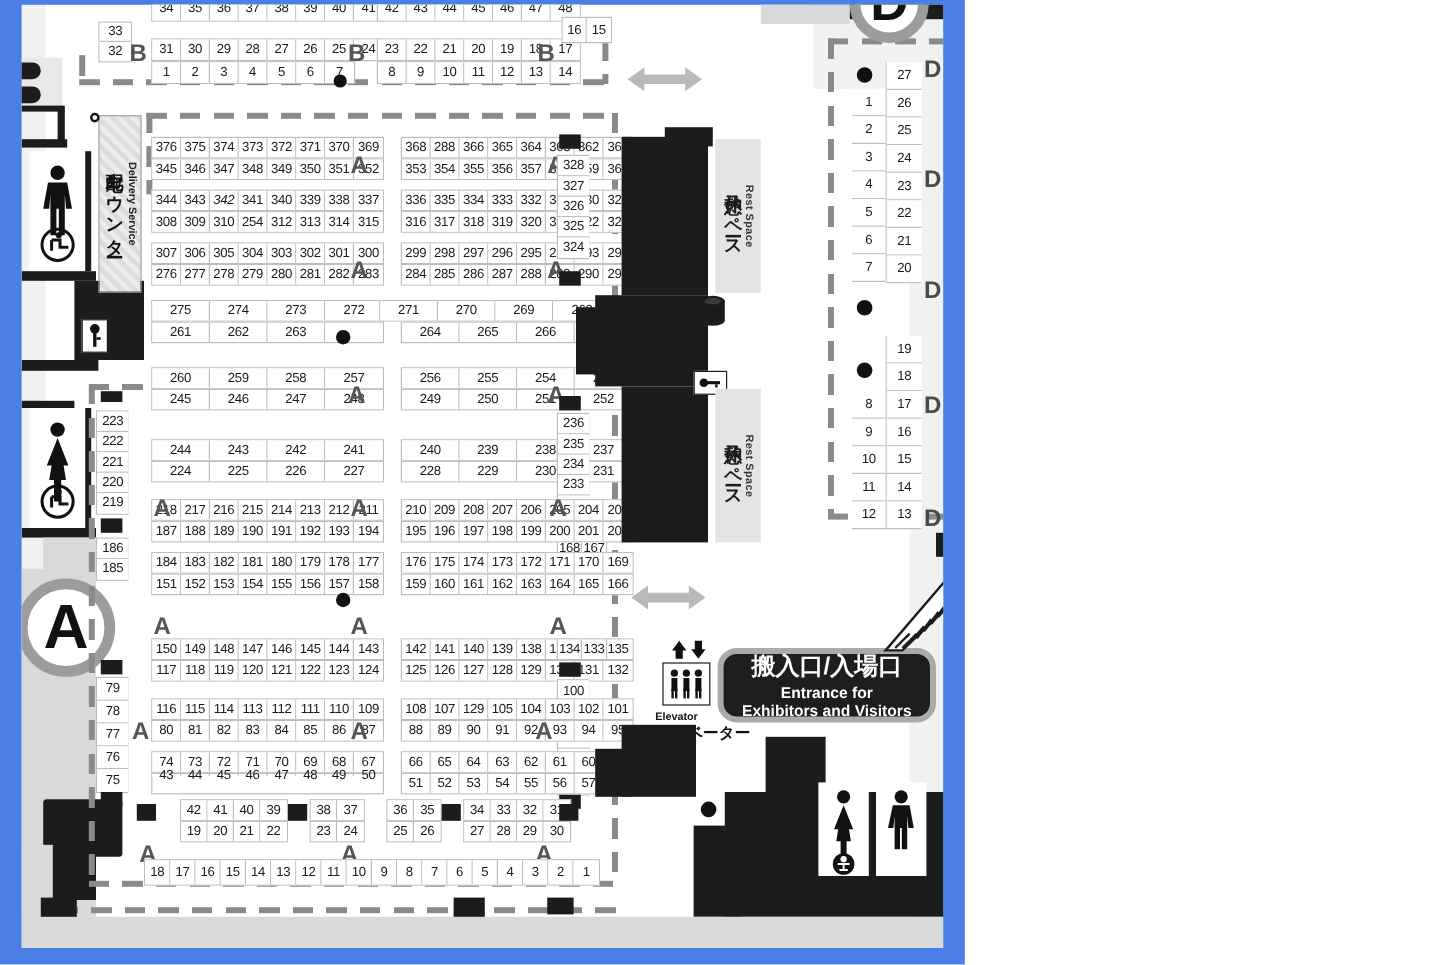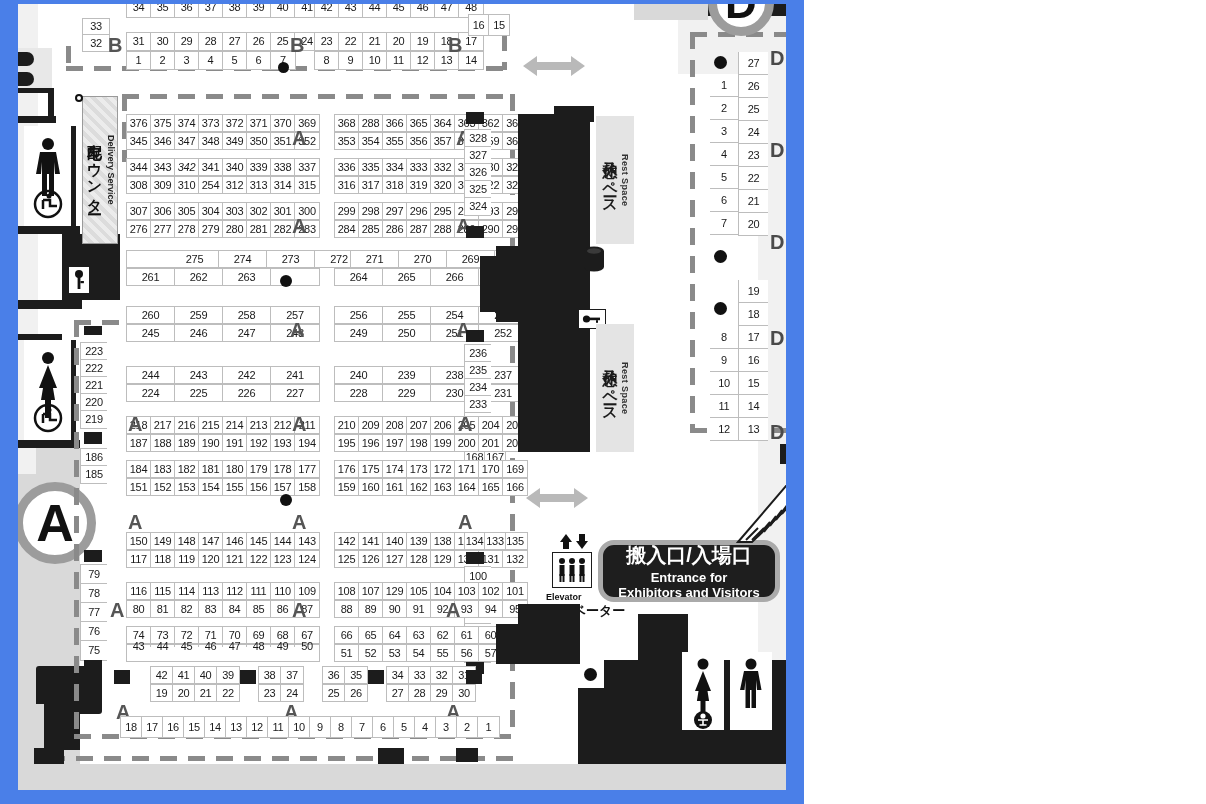--- a/index.html
+++ b/index.html
@@ -470,33 +470,33 @@
       <div class="sq" style="left:448px;top:108px;width:18px;height:12px;"></div>
       <div class="booth-row vert" id="c324" style="left:446px;top:125px;width:27px;">
           <div class="cell" style="width: 26px; height: 17px;">328</div>
           <div class="cell" style="width: 26px; height: 17px;">327</div>
           <div class="cell" style="width: 26px; height: 17px;">326</div>
           <div class="cell" style="width: 26px; height: 17px;">325</div>
           <div class="cell" style="width: 26px; height: 17px;">324</div>
         </div>
       <div class="sq" style="left:448px;top:222px;width:18px;height:12px;"></div>
 
-      <div class="booth-row" id="r4LT" style="left:108px;top:246px;height:18px;padding-left:44px;">
+      <div class="booth-row" id="r4LT" style="left:108px;top:246px;height:18px;">
           <div class="cell" style="width: 48px;">275</div>
           <div class="cell" style="width: 48px;">274</div>
           <div class="cell" style="width: 48px;">273</div>
           <div class="cell" style="width: 48px;">272</div>
         </div>
       <div class="booth-row" id="r4LB" style="left:108px;top:264px;height:18px;">
           <div class="cell" style="width: 48px;">261</div>
           <div class="cell" style="width: 48px;">262</div>
           <div class="cell" style="width: 48px;">263</div>
           <div class="cell empty" style="width: 48px;"></div>
         </div>
-      <div class="booth-row" id="r4RT" style="left:332px;top:246px;height:18px;">
+      <div class="booth-row" id="r4RT" style="left:298px;top:246px;height:18px;">
           <div class="cell" style="width: 48px;">271</div>
           <div class="cell" style="width: 48px;">270</div>
           <div class="cell" style="width: 48px;">269</div>
           <div class="cell" style="width: 48px;">268</div>
         </div>
       <div class="booth-row" id="r4RB" style="left:316px;top:264px;height:18px;">
           <div class="cell" style="width: 48px;">264</div>
           <div class="cell" style="width: 48px;">265</div>
           <div class="cell" style="width: 48px;">266</div>
           <div class="cell" style="width: 48px;">267</div>

